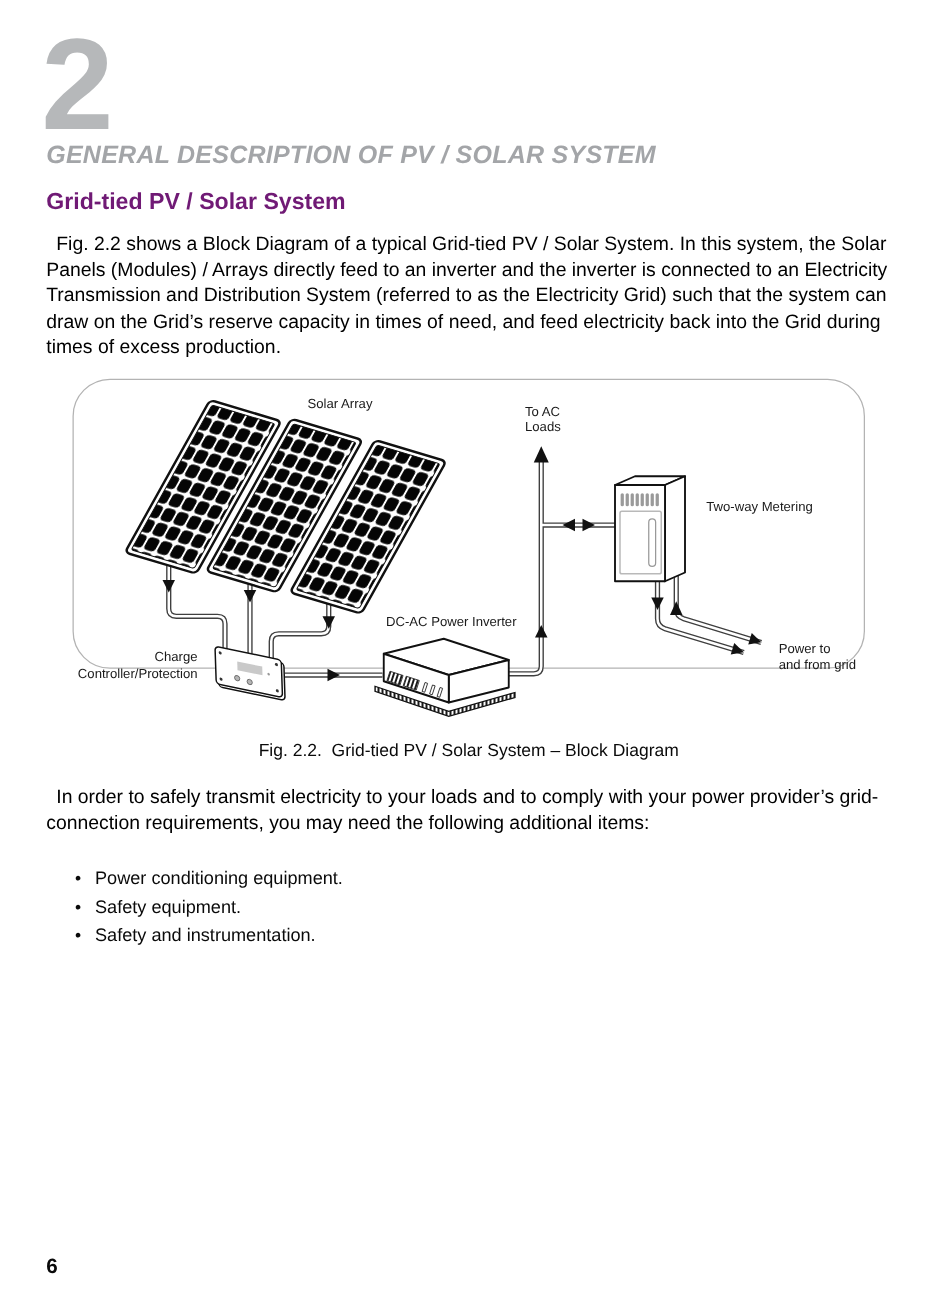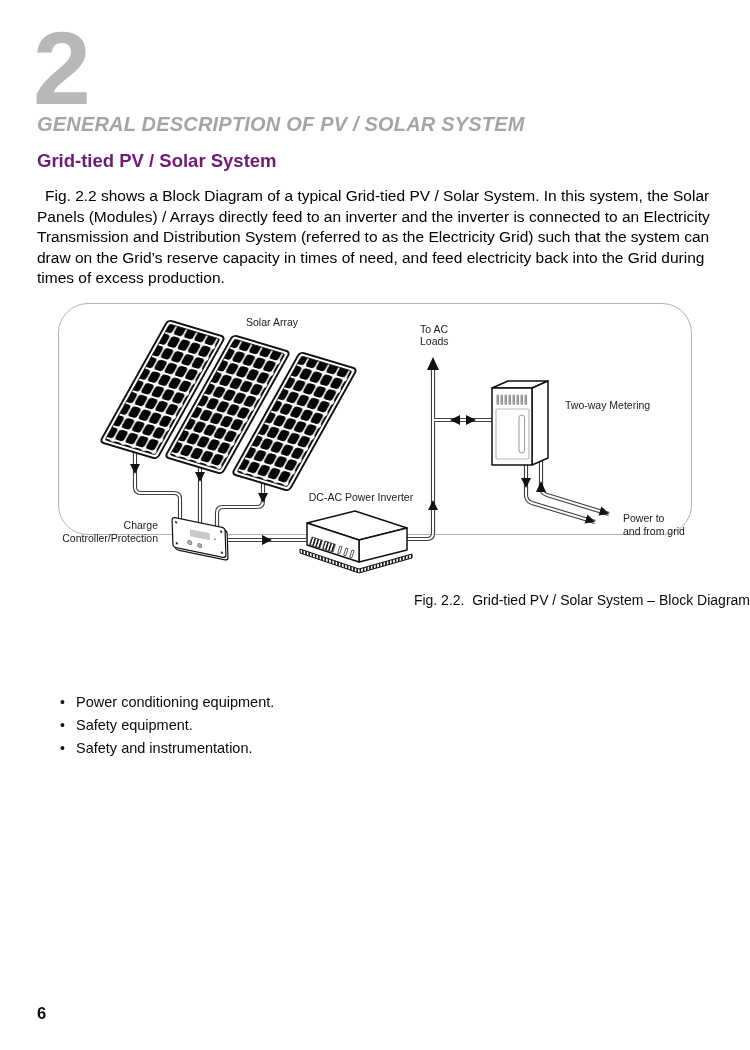--- a/index.html
+++ b/index.html
@@ -23,21 +23,21 @@
     color:#000000;text-indent:8px;
   }
   .para1{top:186px;}
   .para2{top:628px;}
   .figure-box{
     position:absolute;left:58px;top:303px;width:634px;height:232px;
     border:1.5px solid #b3b3b3;border-radius:30px;box-sizing:border-box;
   }
   .figure-box svg{position:absolute;left:-1.5px;top:-1.5px;}
   .figure-caption{
-    position:absolute;left:0;top:592px;width:750px;text-align:right;
+    position:absolute;left:0;top:592px;width:750px;text-align:center;
     font-size:14px;color:#0a0a0a;
   }
   .bullet-list{position:absolute;left:60px;top:694px;width:620px;}
   .bullet-row{display:flex;align-items:baseline;height:23px;font-size:14.5px;color:#0a0a0a;}
   .bullet-dot{width:16px;font-size:14px;}
   .page-number{position:absolute;left:37px;top:1004px;font-size:16.5px;font-weight:bold;color:#0a0a0a;}
   
   .wo{stroke:#3f3f3f;stroke-width:4.2;fill:none;stroke-linejoin:round;stroke-linecap:butt;}
   .wi{stroke:#ffffff;stroke-width:2;fill:none;stroke-linejoin:round;stroke-linecap:butt;}
   .ah{fill:#111;stroke:none;}
@@ -166,20 +166,21 @@
       <text class="lbl" x="303" y="198" text-anchor="middle">DC-AC Power Inverter</text>
       <text class="lbl" x="100" y="226" text-anchor="end">Charge</text>
       <text class="lbl" x="100" y="239" text-anchor="end">Controller/Protection</text>
       <text class="lbl" x="565" y="219">Power to</text>
       <text class="lbl" x="565" y="232">and from grid</text>
     </svg>
   </div>
 
   <div class="figure-caption">Fig. 2.2.&nbsp; Grid-tied PV / Solar System – Block Diagram</div>
 
+  <div class="para para2">In order to safely transmit electricity to your loads and to comply with your power provider’s grid-connection requirements, you may need the following additional items:</div>
 
   <div class="bullet-list">
     <div class="bullet-row">
       <span class="bullet-dot">•</span>
       <span>Power conditioning equipment.</span>
     </div>
     <div class="bullet-row">
       <span class="bullet-dot">•</span>
       <span>Safety equipment.</span>
     </div>

